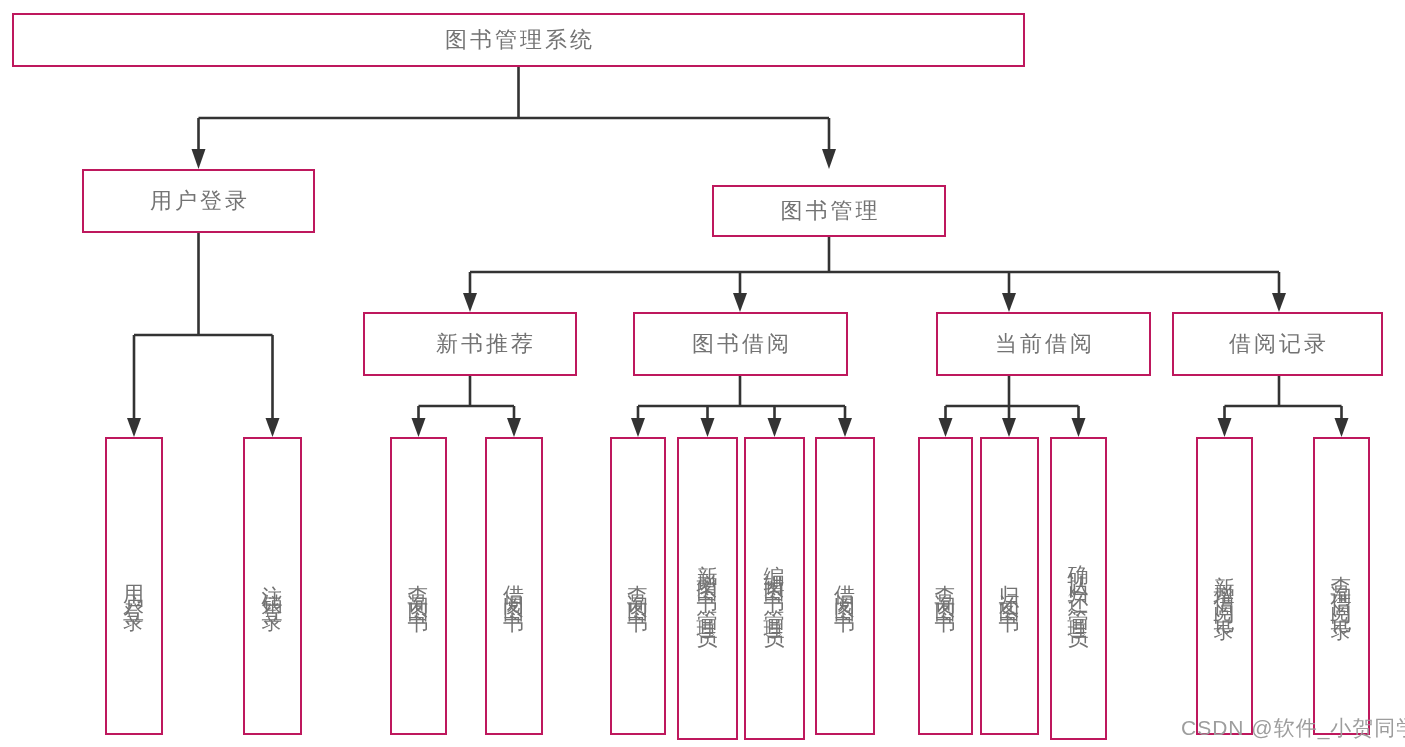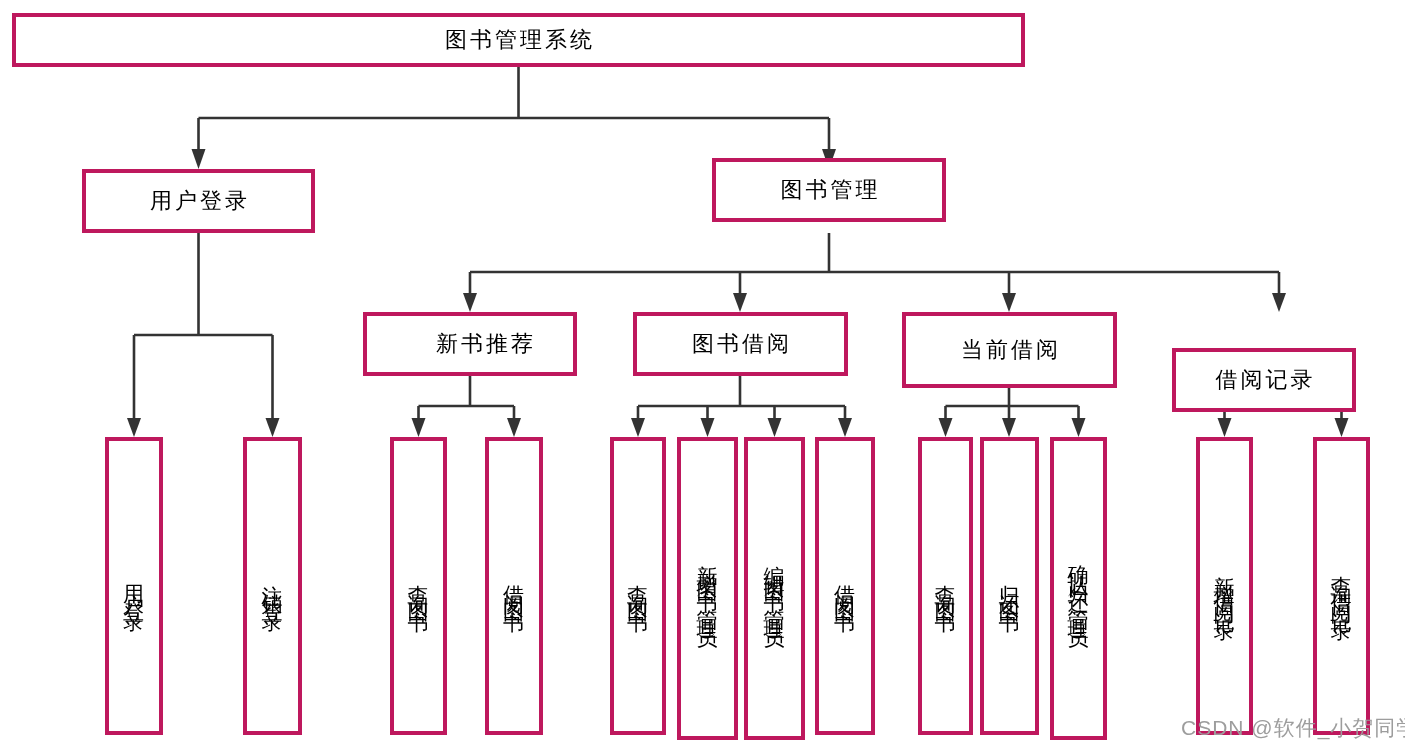--- a/index.html
+++ b/index.html
@@ -3,21 +3,21 @@
 <meta charset="utf-8">
 <style>
   html, body { margin:0; padding:0; background:#ffffff; }
   .canvas {
     position:relative; width:1405px; height:747px; background:#ffffff;
     font-family:"Liberation Sans","DejaVu Sans",sans-serif; overflow:hidden;
   }
   .wires { position:absolute; left:0; top:0; width:1405px; height:747px; pointer-events:none; }
   .node {
     position:absolute; box-sizing:border-box; background:#ffffff;
-    border:4px solid #be185d; color:#000000;
+    border:2px solid #be185d; color:#737373;
     display:flex; align-items:center; justify-content:center; z-index:2;
   }
   .h-node span { font-size:22px; letter-spacing:3px; text-indent:3px; white-space:nowrap; }
   .leaf span {
     writing-mode:vertical-rl; text-orientation:mixed;
     font-size:21px; letter-spacing:9px; line-height:1;
   }
   .watermark {
     position:absolute; left:1181px; top:714px; z-index:5;
     font-size:21px; letter-spacing:1px; color:#9d9d9d; white-space:nowrap;
@@ -91,34 +91,34 @@
     </g>
   </svg>
 
   <div class="node h-node" style="left:12px; top:13px; width:1013px; height:54px;">
     <span>图书管理系统</span>
   </div>
 
   <div class="node h-node" style="left:82px; top:169px; width:233px; height:64px;">
     <span>用户登录</span>
   </div>
-  <div class="node h-node" style="left:712px; top:158px; width:234px; height:64px;font-family:Liberation Mono, monospace;">
+  <div class="node h-node" style="left:712px; top:185px; width:234px; height:52px;font-family:Liberation Mono, monospace;">
     <span>图书管理</span>
   </div>
 
   <div class="node h-node" style="left:363px; top:312px; width:214px; height:64px;padding-left:29px;">
     <span>新书推荐</span>
   </div>
   <div class="node h-node" style="left:633px; top:312px; width:215px; height:64px;justify-content:center;">
     <span>图书借阅</span>
   </div>
-  <div class="node h-node" style="left:902px; top:312px; width:215px; height:76px;">
+  <div class="node h-node" style="left:936px; top:312px; width:215px; height:64px;">
     <span>当前借阅</span>
   </div>
-  <div class="node h-node" style="left:1172px; top:312px; width:184px; height:64px;margin-top:36px;">
+  <div class="node h-node" style="left:1172px; top:312px; width:211px; height:64px;">
     <span>借阅记录</span>
   </div>
 
   <div class="node leaf" style="left:105px; top:437px; width:58px; height:298px;">
     <span>用户登录</span>
   </div>
   <div class="node leaf" style="left:243px; top:437px; width:59px; height:298px;">
     <span>注销登录</span>
   </div>
   <div class="node leaf" style="left:390px; top:437px; width:57px; height:298px;">

